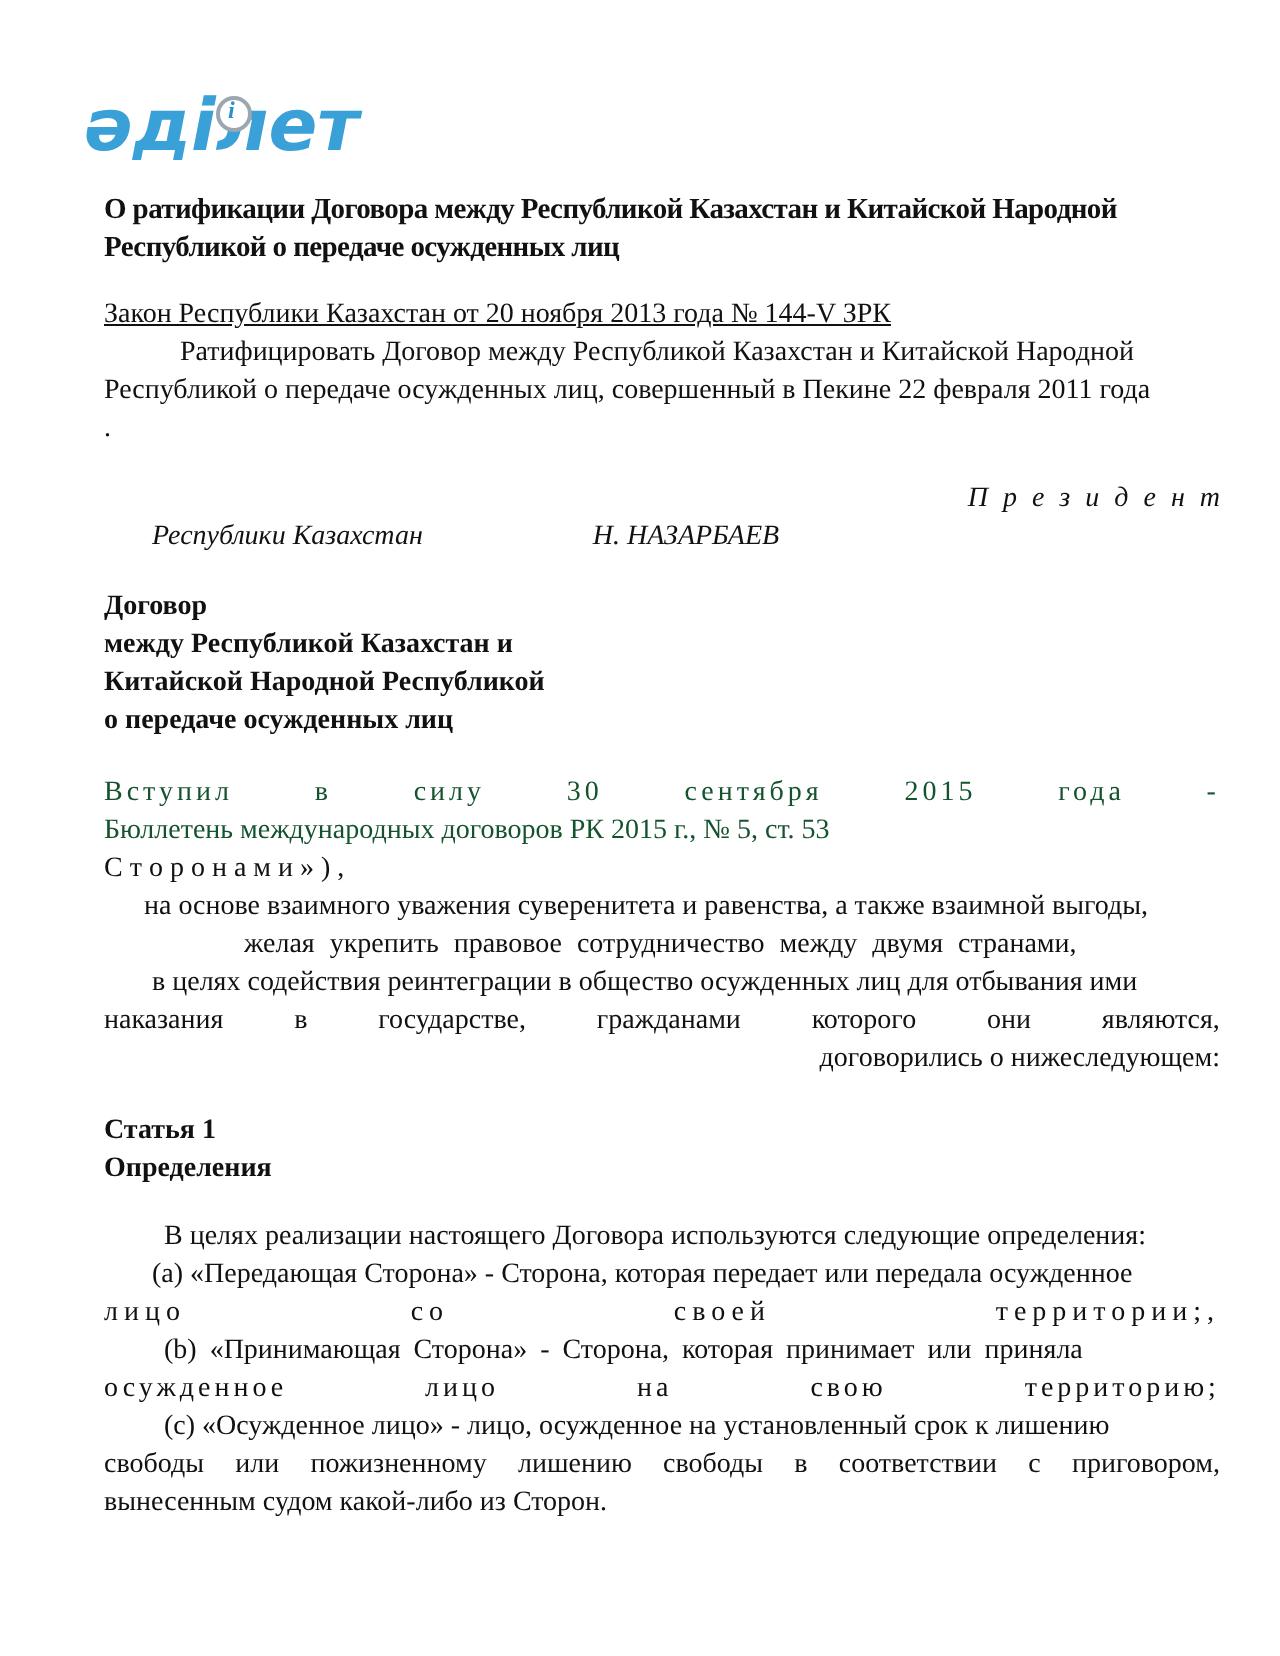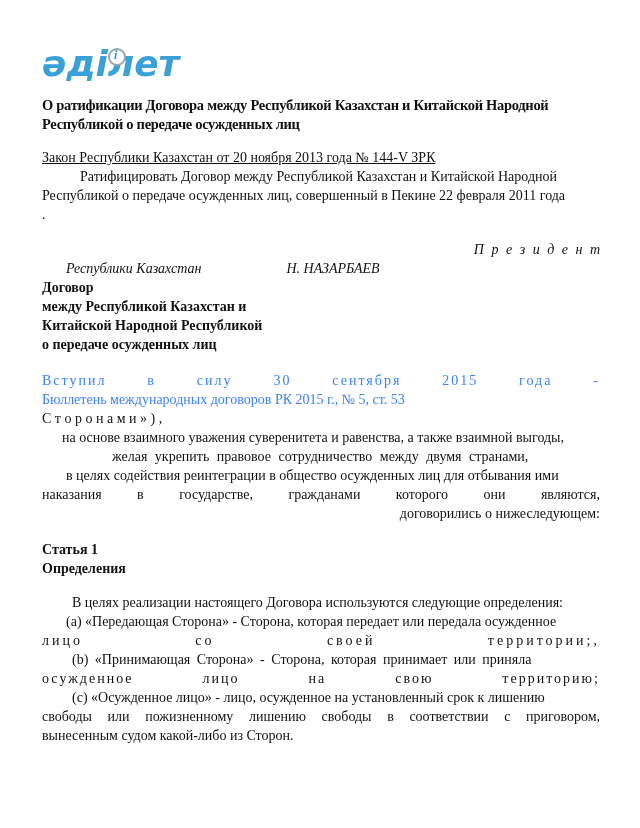--- a/index.html
+++ b/index.html
@@ -7,27 +7,27 @@
            font-family:"Liberation Serif", serif; color:#111; }
     .logo { position:absolute; left:42px; top:44px; width:140px; height:40px; }
     .logo-text { position:absolute; left:0; top:0; font-family:"DejaVu Sans", sans-serif;
                  font-size:36px; font-weight:bold; color:#3aa0d8; letter-spacing:0px;
                  line-height:40px; font-style:italic; }
     .logo-i { position:absolute; left:66px; top:4px; width:18px; height:18px; border-radius:50%;
               border:2px solid #9aa6b0; background:#fff; box-sizing:border-box; }
     .logo-i::after { content:"i"; position:absolute; left:4px; top:-2px; font-size:12px;
                      font-weight:bold; color:#2a8fd0; font-family:"Liberation Serif", serif; font-style:italic; }
 
-    .doc { position:absolute; left:42px; top:96px; width:558px; font-size:14px; line-height:19px; }
+    .doc { position:absolute; left:52px; top:96px; width:558px; font-size:14px; line-height:19px; }
     .bold { font-weight:bold; }
     .title { font-size:14.5px; letter-spacing:-0.3px; }
     .p { margin:0; }
     .justify { text-align:justify; text-align-last:justify; }
     .indent { text-indent:38px; }
-    .red { color:#3b82f6; }
+    .red { color:#14532d; }
     .italic { font-style:italic; }
     .spaced-line { display:flex; justify-content:space-between; }
   </style>
 </head>
 <body>
 
 <div class="logo">
   <span class="logo-text">әділет</span>
   <span class="logo-i"></span>
 </div>
@@ -41,21 +41,21 @@
   <p class="p">Республикой о передаче осужденных лиц, совершенный в Пекине 22 февраля 2011 года</p>
   <p class="p">.</p>
 
   <p class="p italic" style="text-align:right; margin-top:16px; word-spacing:4px;">П р е з и д е н т</p>
   <p class="p italic" style="padding-left:24px;">
     <span>Республики Казахстан</span>
     <span style="display:inline-block; width:78px;"></span>
     <span>Н. НАЗАРБАЕВ</span>
   </p>
 
-  <div style="">
+  <div style="margin-top:16px;">
     <p class="p bold">Договор</p>
     <p class="p bold">между Республикой Казахстан и</p>
     <p class="p bold">Китайской Народной Республикой</p>
     <p class="p bold">о передаче осужденных лиц</p>
   </div>
 
   <div class="spaced-line red" style="margin-top:17px; letter-spacing:2px;">
     <span>Вступил</span>
     <span>в</span>
     <span>силу</span>

